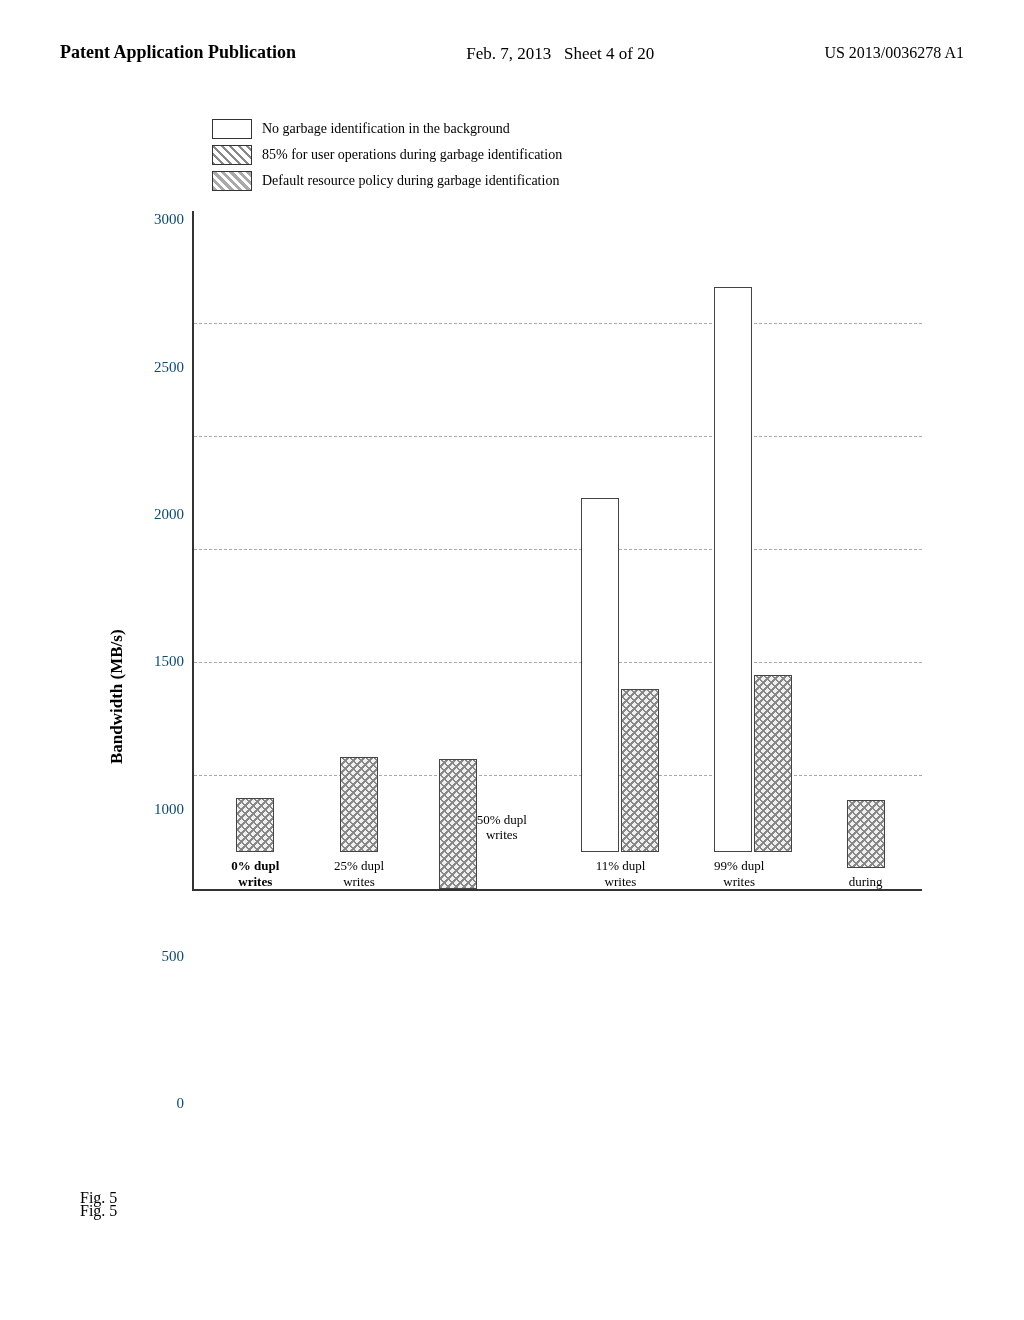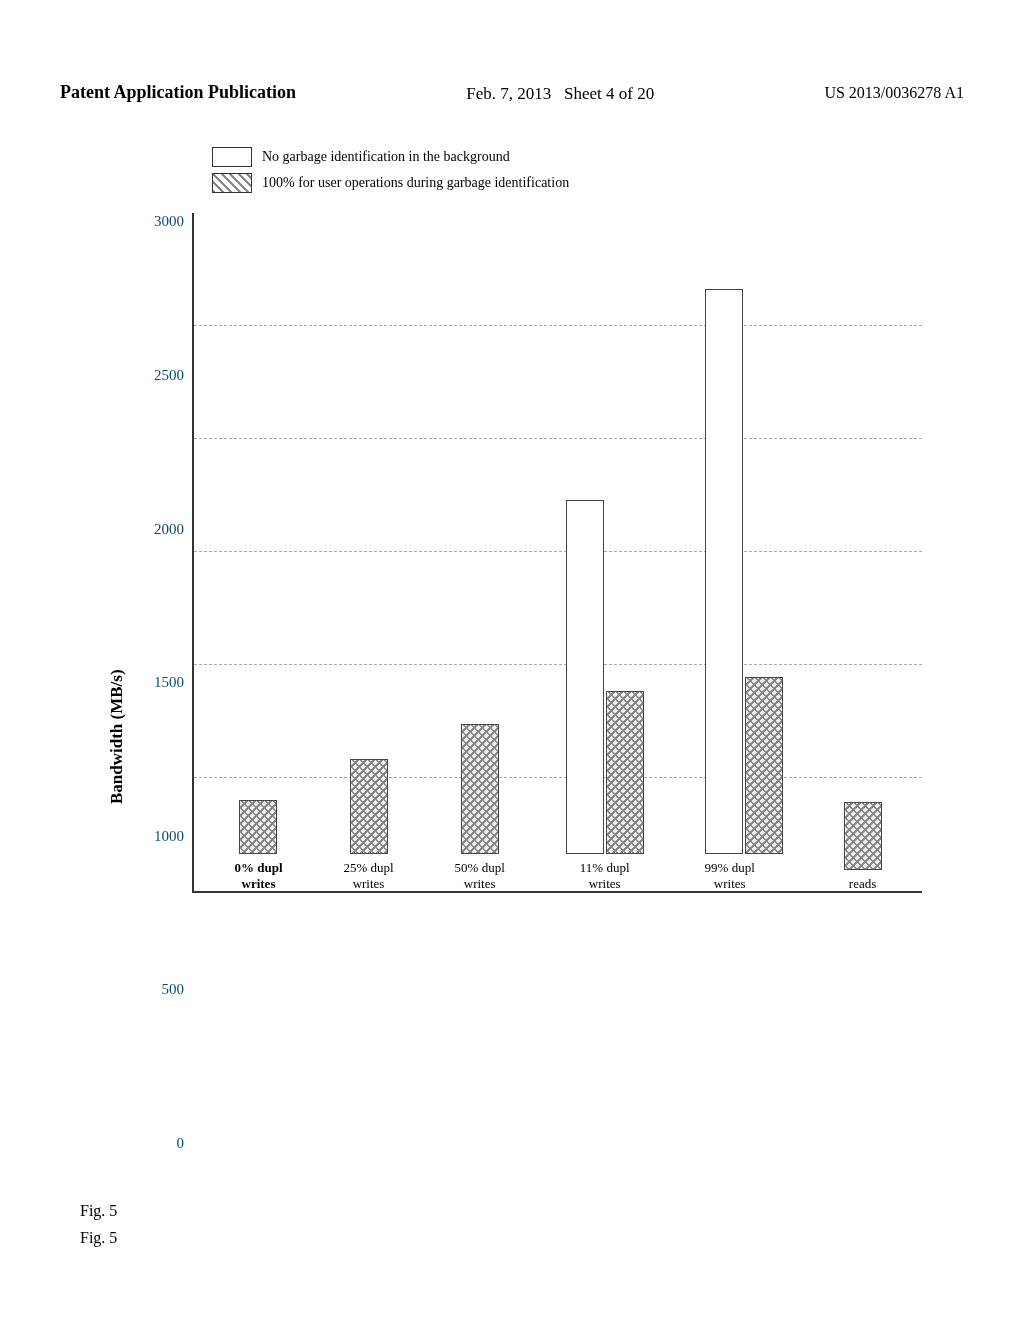--- a/index.html
+++ b/index.html
@@ -11,21 +11,20 @@
       position: relative;
       overflow: hidden;
     }
 
     
     .header {
       display: flex;
       justify-content: space-between;
       align-items: flex-start;
       padding: 40px 60px 0 60px;
-      margin-top: 40px;
     }
     .header-left {
       font-size: 18px;
       font-weight: bold;
       line-height: 1.4;
     }
     .header-center {
       font-size: 17px;
       text-align: left;
       line-height: 1.6;
@@ -36,21 +35,21 @@
       line-height: 1.6;
     }
 
     
     .legend {
       display: flex;
       flex-direction: column;
       gap: 6px;
       margin-bottom: 20px;
       margin-left: 80px;
-      margin-top: 10px;
+      margin-top: 22px;
     }
     .legend-item {
       display: flex;
       align-items: center;
       gap: 10px;
       font-size: 14px;
     }
     .legend-box {
       width: 40px;
       height: 20px;
@@ -214,21 +213,25 @@
 
     <div style="flex:1; display:flex; flex-direction:column;">
 
       <div class="legend">
         <div class="legend-item">
           <div class="legend-box legend-box-plain"></div>
           <span style="font-size:14px;">No garbage identification in the background</span>
         </div>
         <div class="legend-item">
           <div class="legend-box legend-box-hatched"></div>
-          <span style="font-size:14px;">100% for user operations during garbage identification</span>
+          <span style="font-size:14px;">85% for user operations during garbage identification</span>
+        </div>
+        <div class="legend-item">
+          <div class="legend-box legend-box-dotted"></div>
+          <span style="font-size:14px;">Default resource policy during garbage identification</span>
         </div>
       </div>
 
       <div class="plot-area" style="display:flex; flex-direction:row; flex:1; position:relative;">
 
         <div class="y-axis" style="display:flex; flex-direction:column-reverse; justify-content:space-between; align-items:flex-end; padding-right:8px; width:60px; padding-bottom:35px;">
           <div class="y-tick">0</div>
           <div class="y-tick">500</div>
           <div class="y-tick">1000</div>
           <div class="y-tick">1500</div>
@@ -260,21 +263,21 @@
             <div class="bar-group" style="display:flex;flex-direction:column;align-items:center;justify-content:flex-end;">
               <div class="bar-stack" style="display:flex;flex-direction:row;align-items:flex-end;gap:2px;">
                 <div class="bar bar-crosshatch" style="height:95px; width:38px;"></div>
               </div>
               <div class="bar-label">
                 <span style="display:block; font-size:13px;">25% dupl</span>
                 <span style="display:block; font-size:13px;">writes</span>
               </div>
             </div>
 
-            <div class="bar-group" style="display:flex;flex-direction:column;align-items:center;justify-content:flex-end;">
+            <div class="bar-group" style="display:flex;flex-direction:row;align-items:center;justify-content:flex-end;">
               <div class="bar-stack" style="display:flex;flex-direction:row;align-items:flex-end;gap:2px;">
                 <div class="bar bar-crosshatch" style="height:130px; width:38px;"></div>
               </div>
               <div class="bar-label">
                 <span style="display:block; font-size:13px;">50% dupl</span>
                 <span style="display:block; font-size:13px;">writes</span>
               </div>
             </div>
 
             <div class="bar-group" style="display:flex;flex-direction:column;align-items:center;justify-content:flex-end;">
@@ -297,21 +300,21 @@
                 <span style="display:block; font-size:13px;">99% dupl</span>
                 <span style="display:block; font-size:13px;">writes</span>
               </div>
             </div>
 
             <div class="bar-group" style="display:flex;flex-direction:column;align-items:center;justify-content:flex-end;">
               <div class="bar-stack" style="display:flex;flex-direction:row;align-items:flex-end;gap:2px;">
                 <div class="bar bar-crosshatch" style="height:68px; width:38px;"></div>
               </div>
               <div class="bar-label">
-                <span style="display:block; font-size:13px;">reads</span>
+                <span style="display:block; font-size:13px;">during</span>
                 <span style="display:block; font-size:13px;"></span>
               </div>
             </div>
 
           </div>
 
         </div>
 
       </div>
 

